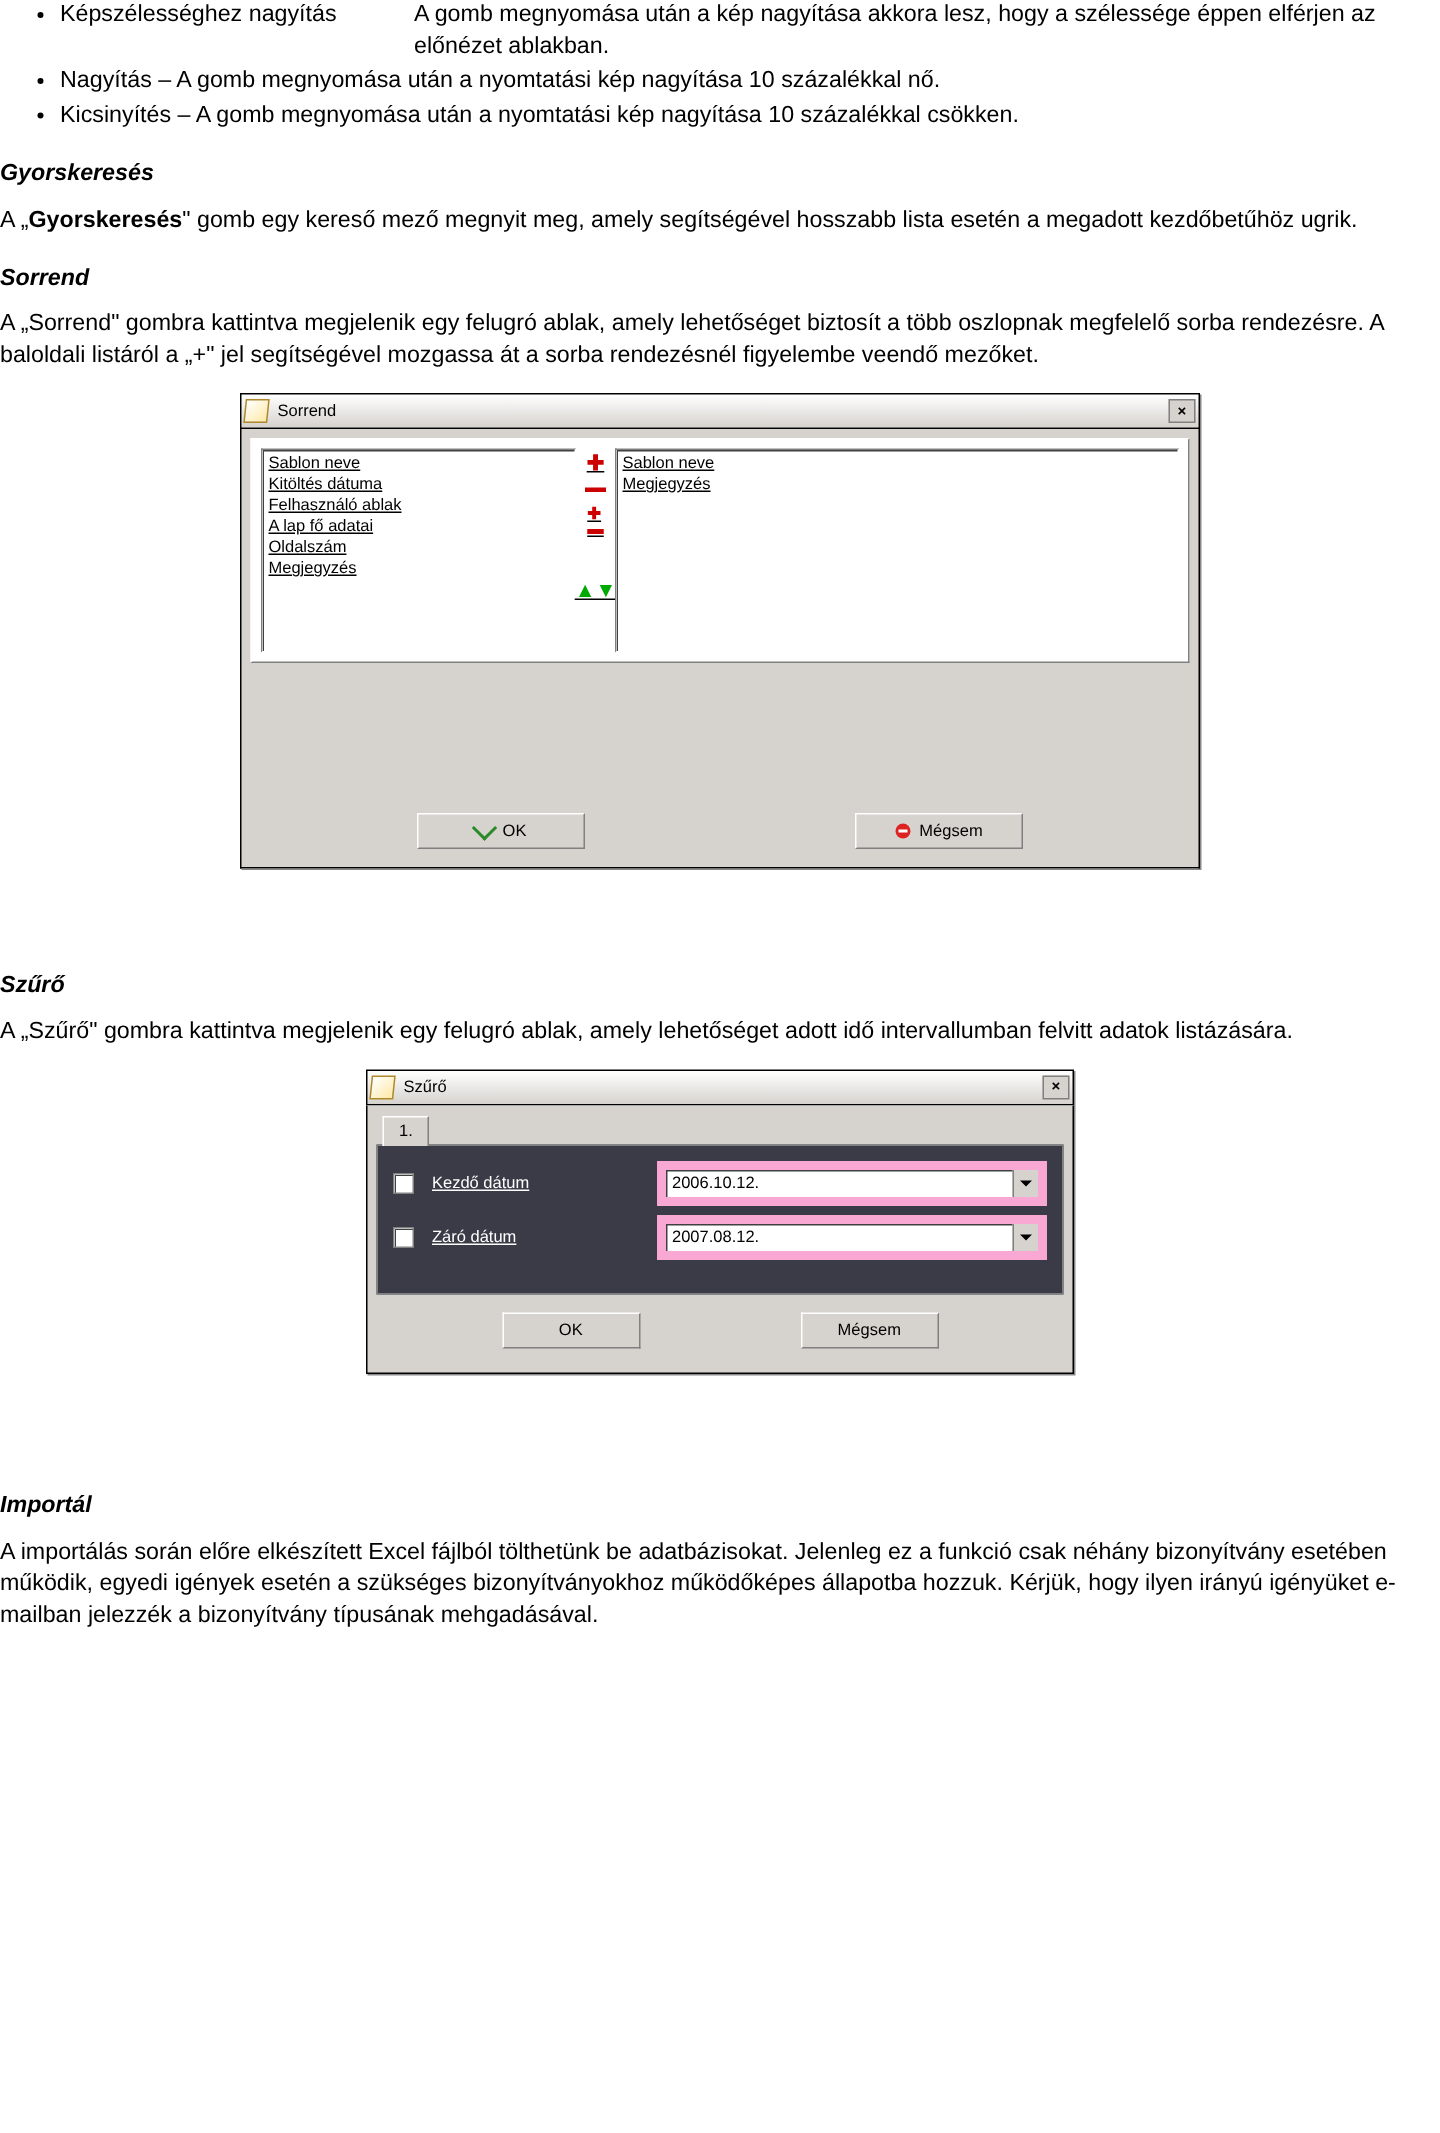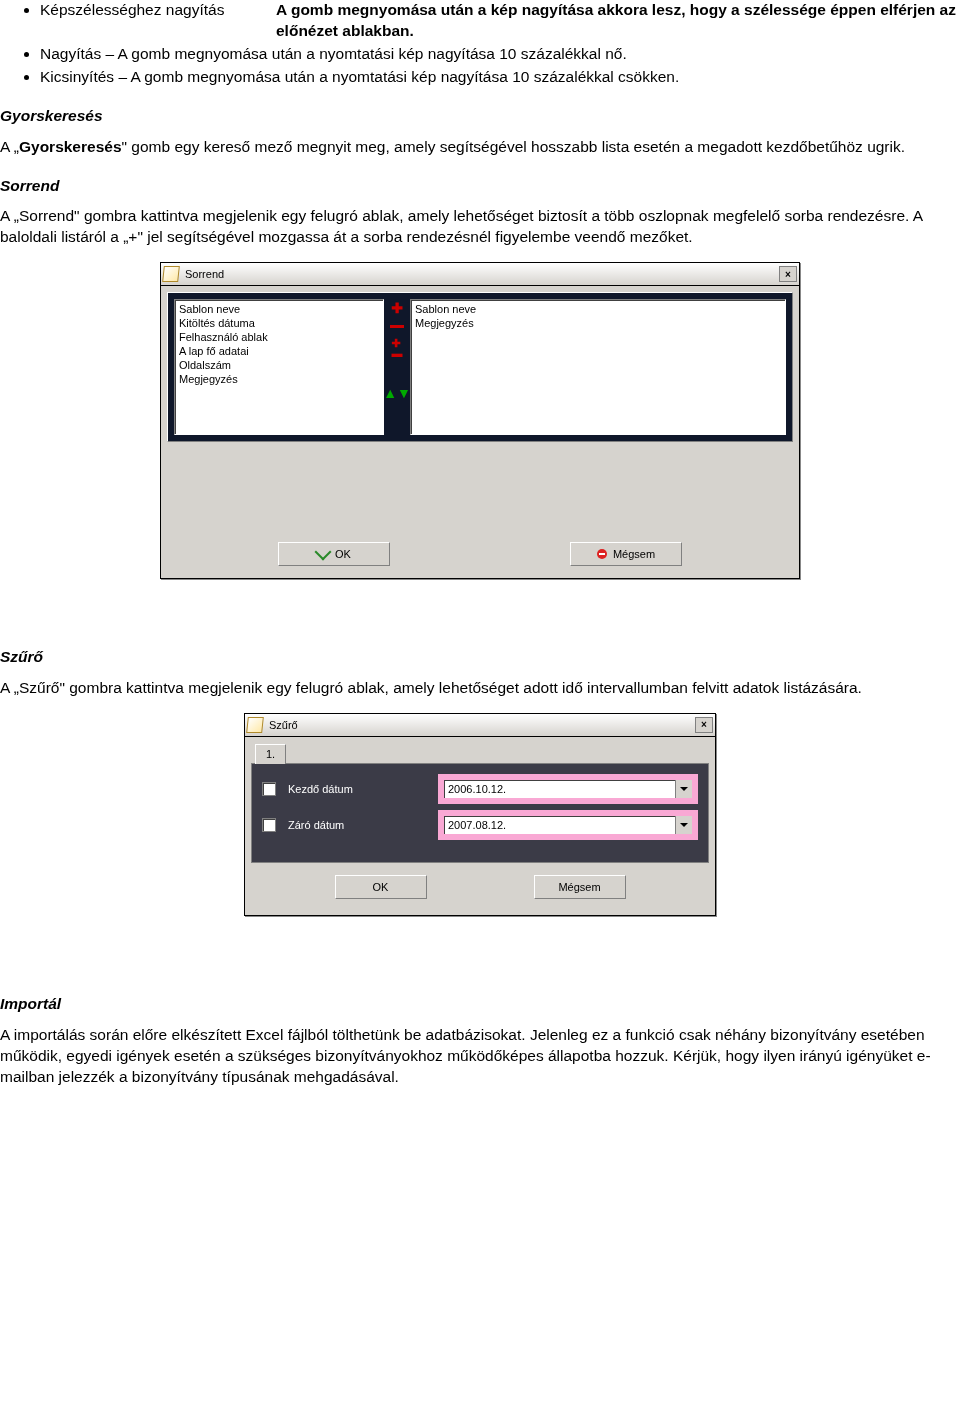--- a/index.html
+++ b/index.html
@@ -65,25 +65,26 @@
     display: flex; align-items: center; justify-content: center;
     font-weight: bold; font-size: 10px;
   }
   .dlg-body {
     background: #d6d3ce;
     border: 1px solid #000;
     border-top: none;
     padding: 6px;
   }
   .panel {
-    background: #0f172a;
+    background: #ffffff;
     border: 1px solid #fff;
     border-right-color: #808080;
     border-bottom-color: #808080;
     padding: 6px;
+    text-decoration: underline;
   }
   .listbox {
     background: #fff;
     border: 1px solid #808080;
     border-right-color: #fff;
     border-bottom-color: #fff;
     box-shadow: inset 1px 1px 0 #404040;
     height: 130px;
     width: 200px;
     padding: 2px 4px;
@@ -141,21 +142,21 @@
     border: 1px solid #808080;
   }
   .frow { display: flex; align-items: center; margin-bottom: 6px; }
   .cb {
     width: 12px; height: 12px;
     border: 1px solid #808080;
     background: #fff;
     box-shadow: inset 1px 1px 0 #404040;
     margin-right: 12px;
   }
-  .lbl { width: 150px; font-size: 11px; }
+  .lbl { width: 150px; font-size: 11px; text-decoration: underline; }
   .combo {
     flex: 1;
     height: 18px;
     background: #fff;
     border: 6px solid #f9a8d4;
     box-shadow: inset 1px 1px 0 #404040;
     display: flex;
     align-items: center;
     color: #000;
     font-size: 11px;
@@ -173,21 +174,21 @@
 </style>
 </head>
 <body>
 
 <div class="page">
 
   <ul class="bul">
     <li>
       <div class="row">
         <span style="width:236px; display:inline-block;">Képszélességhez nagyítás</span>
-        <span style="flex:1;font-weight:bold;">A gomb megnyomása után a kép nagyítása akkora lesz, hogy a szélessége éppen elférjen az előnézet ablakban.</span>
+        <span style="flex:1;">A gomb megnyomása után a kép nagyítása akkora lesz, hogy a szélessége éppen elférjen az előnézet ablakban.</span>
       </div>
     </li>
     <li>Nagyítás – A gomb megnyomása után a nyomtatási kép nagyítása 10 százalékkal nő.</li>
     <li>Kicsinyítés – A gomb megnyomása után a nyomtatási kép nagyítása 10 százalékkal csökken.</li>
   </ul>
 
   <div class="h">Gyorskeresés</div>
   <p>
     <span>A „</span><b>Gyorskeresés</b><span>" gomb egy kereső mező megnyit meg, amely segítségével hosszabb lista esetén a megadott kezdőbetűhöz ugrik.</span>
   </p>

